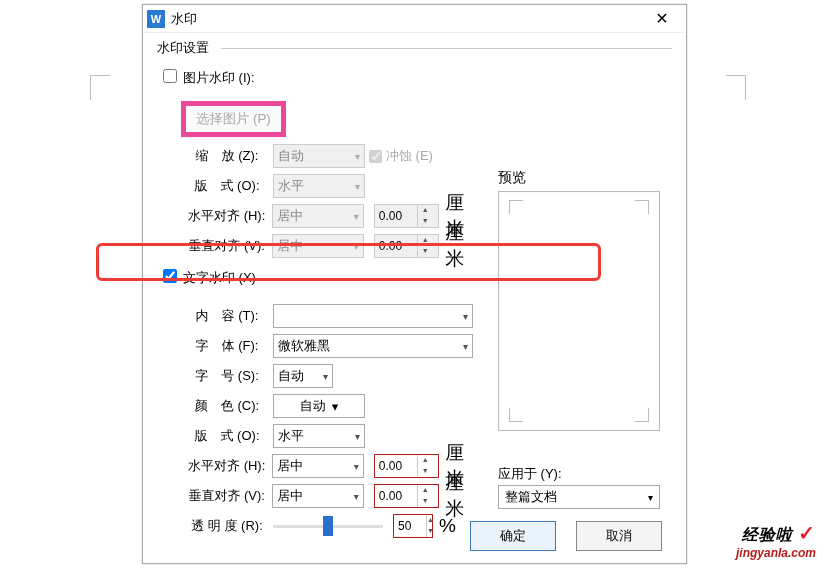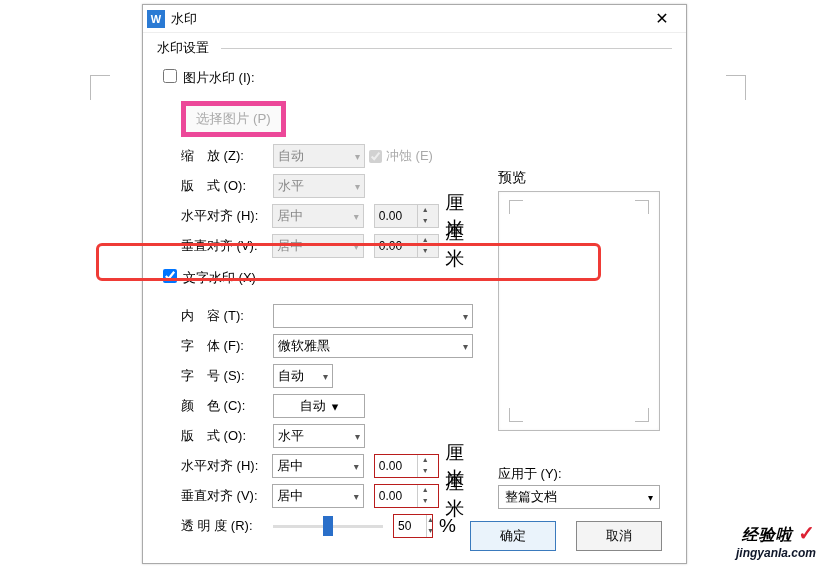--- a/index.html
+++ b/index.html
@@ -14,21 +14,21 @@
     .close-btn { width: 40px; height: 24px; display: flex; align-items: center; justify-content: center; font-size: 16px; cursor: pointer; }
     .content { padding: 6px 14px 12px 14px; }
     .fieldset-label { position: relative; margin-bottom: 2px; }
     .fieldset-label span { background: #fff; padding-right: 4px; font-size: 13px; position: relative; z-index: 1; }
     .fieldset-label::after { content: ""; position: absolute; left: 64px; right: 0; top: 50%; height: 1px; background: #ccc; }
     .row { display: flex; align-items: center; height: 30px; margin-bottom: 0px; }
     .checkbox-row { height: 26px; display: flex; margin: 10px 0 6px 6px; }
     .checkbox-row input { margin-right: 6px; width: 14px; height: 14px; }
     .indent { padding-left: 24px; }
     .btn-select-img { padding: 4px 10px; border: 5px solid #ec4899; background: #fafafa; color: #aaa; margin-left: 24px; margin-bottom: 4px; }
-    .label { width: 92px; text-align: left; letter-spacing: 0; }
+    .label { width: 92px; text-align: center; letter-spacing: 0; }
     .combo { height: 24px; border: 1px solid #aaa; background: #fff; display: flex; align-items: center; padding: 0 4px; position: relative; }
     .combo.disabled { background: #f0f0f0; color: #888; border-color: #ccc; }
     .combo .arrow { position: absolute; right: 4px; font-size: 10px; color: #555; }
     .combo.disabled .arrow { color: #aaa; }
     .w90 { width: 92px; }
     .w200 { width: 200px; }
     .w60 { width: 60px; }
     .spinner { display: flex; align-items: center; height: 24px; border: 1px solid #b91c1c; width: 66px; }
     .spinner.disabled { background: #f0f0f0; color: #888; border-color: #ccc; }
     .spinner input { border: none; width: 42px; padding: 0 4px; background: transparent; font-size: 12px; }
@@ -54,21 +54,21 @@
     .footer { position: absolute; bottom: 12px; right: 24px; display: flex; gap: 20px; }
     .footer button { width: 86px; height: 30px; border: 1px solid #888; background: #f4f4f4; font-size: 13px; cursor: pointer; font-family: Liberation Sans, sans-serif; }
     .footer button.primary { border: 1px solid #3a7abd; background: #eaf3fb; }
     .slider-track { width: 110px; height: 20px; position: relative; display: flex; align-items: center; }
     .slider-line { height: 3px; background: #ddd; width: 100%; position: relative; }
     .slider-thumb { position: absolute; left: 50%; width: 10px; height: 20px; background: #2a6fc9; top: 0; transform: translateX(-50%); }
     .highlight-box { position: absolute; left: 96px; top: 243px; width: 505px; height: 38px; border: 3px solid #ef3b36; border-radius: 6px; z-index: 5; pointer-events: none; }
     .watermark-logo { position: absolute; right: 12px; bottom: 10px; text-align: right; font-style: italic; font-weight: bold; }
     .watermark-logo .line1 { font-size: 16px; color: #000; letter-spacing: 1px; -webkit-text-stroke: 2px #fff; paint-order: stroke fill; }
     .watermark-logo .line1 .check { color: #d23; font-size: 20px; font-style: normal; }
-    .watermark-logo .line2 { font-size: 12px; color: #0f172a; -webkit-text-stroke: 2px #fff; paint-order: stroke fill; margin-left: 23px; }
+    .watermark-logo .line2 { font-size: 12px; color: #b91c1c; -webkit-text-stroke: 2px #fff; paint-order: stroke fill; margin-left: 23px; }
     .left-block { width: 326px; }
     .two-col { display: flex; }
   </style>
 </head>
 <body>
 
 <div class="page-corner pc-tl"></div>
 <div class="page-corner pc-tr"></div>
 
 <div class="highlight-box"></div>

